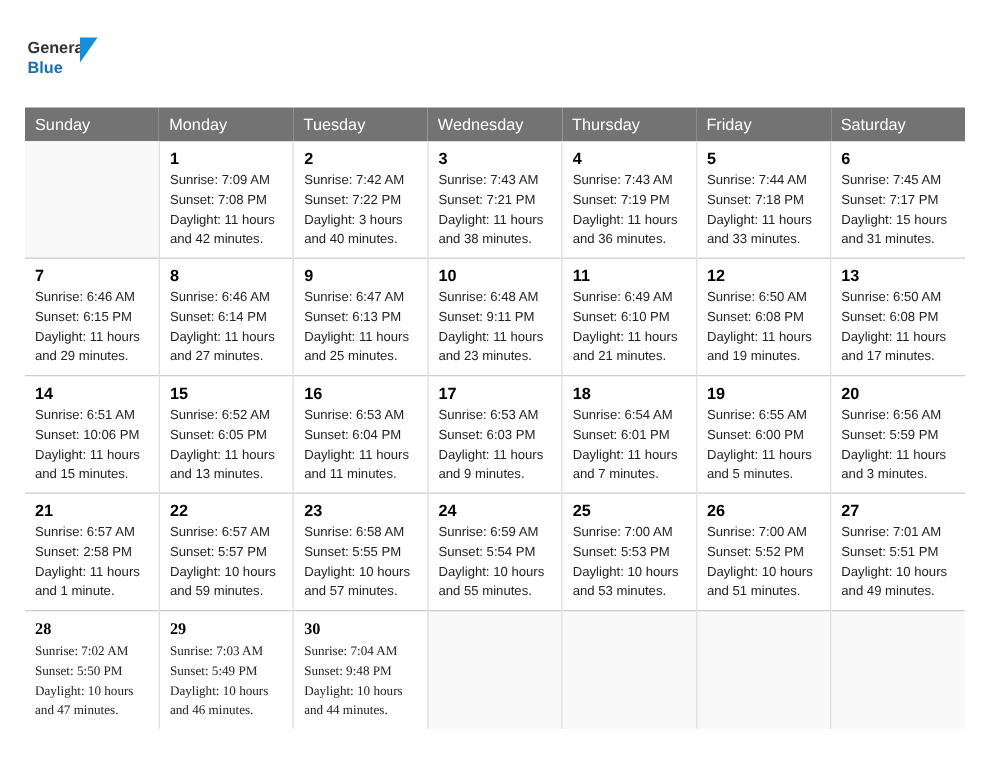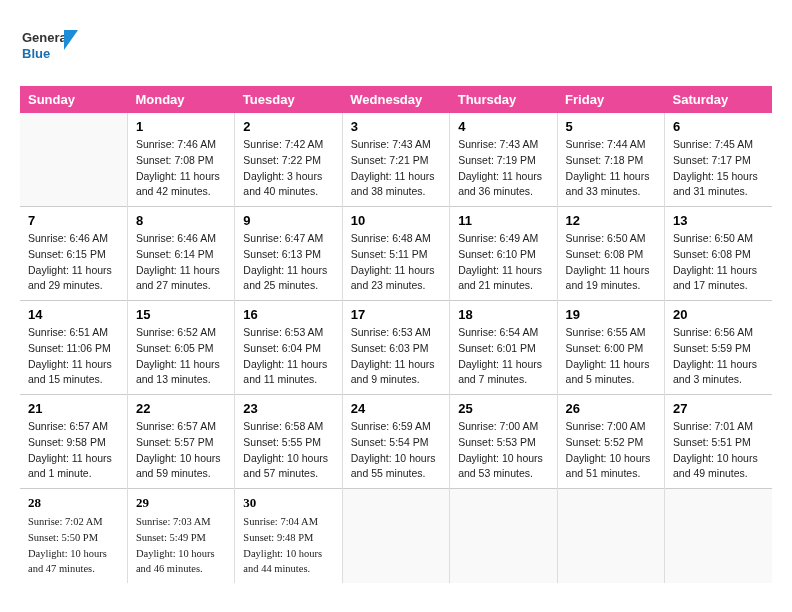--- a/index.html
+++ b/index.html
@@ -27,26 +27,26 @@
     .location {
       font-size: 16px;
       color: #555;
     }
     table {
       width: 100%;
       border-collapse: collapse;
       font-size: 11px;
     }
     thead tr th {
-      background-color: #ec4899;
+      background-color: #737373;
       color: #fff;
       text-align: left;
       padding: 6px 8px;
       font-size: 13px;
-      font-weight: bold;
+      font-weight: normal;
     }
     tbody tr {
       border-bottom: 1px solid #ccc;
     }
     tbody tr:last-child {
       border-bottom: none;
       font-family: Liberation Serif, serif;
     }
     td {
       vertical-align: top;
@@ -108,21 +108,21 @@
         <th>Friday</th>
         <th>Saturday</th>
       </tr>
   </thead>
   <tbody id="calendar-body">
   <tr>
         <td class="empty-cell"></td>
         <td>
         <span class="day-number">1</span>
         <div class="day-info">
-          <span>Sunrise: 7:46 AM</span><br>
+          <span>Sunrise: 7:09 AM</span><br>
           <span>Sunset: 7:08 PM</span><br>
           <span>Daylight: 11 hours and 42 minutes.</span>
         </div>
       </td>
         <td>
         <span class="day-number">2</span>
         <div class="day-info">
           <span>Sunrise: 7:42 AM</span><br>
           <span>Sunset: 7:22 PM</span><br>
           <span>Daylight: 3 hours and 40 minutes.</span>
@@ -183,21 +183,21 @@
         <div class="day-info">
           <span>Sunrise: 6:47 AM</span><br>
           <span>Sunset: 6:13 PM</span><br>
           <span>Daylight: 11 hours and 25 minutes.</span>
         </div>
       </td>
         <td>
         <span class="day-number">10</span>
         <div class="day-info">
           <span>Sunrise: 6:48 AM</span><br>
-          <span>Sunset: 5:11 PM</span><br>
+          <span>Sunset: 9:11 PM</span><br>
           <span>Daylight: 11 hours and 23 minutes.</span>
         </div>
       </td>
         <td>
         <span class="day-number">11</span>
         <div class="day-info">
           <span>Sunrise: 6:49 AM</span><br>
           <span>Sunset: 6:10 PM</span><br>
           <span>Daylight: 11 hours and 21 minutes.</span>
         </div>
@@ -217,21 +217,21 @@
           <span>Sunset: 6:08 PM</span><br>
           <span>Daylight: 11 hours and 17 minutes.</span>
         </div>
       </td>
       </tr>
       <tr>
         <td>
         <span class="day-number">14</span>
         <div class="day-info">
           <span>Sunrise: 6:51 AM</span><br>
-          <span>Sunset: 11:06 PM</span><br>
+          <span>Sunset: 10:06 PM</span><br>
           <span>Daylight: 11 hours and 15 minutes.</span>
         </div>
       </td>
         <td>
         <span class="day-number">15</span>
         <div class="day-info">
           <span>Sunrise: 6:52 AM</span><br>
           <span>Sunset: 6:05 PM</span><br>
           <span>Daylight: 11 hours and 13 minutes.</span>
         </div>
@@ -275,21 +275,21 @@
           <span>Sunset: 5:59 PM</span><br>
           <span>Daylight: 11 hours and 3 minutes.</span>
         </div>
       </td>
       </tr>
       <tr>
         <td>
         <span class="day-number">21</span>
         <div class="day-info">
           <span>Sunrise: 6:57 AM</span><br>
-          <span>Sunset: 9:58 PM</span><br>
+          <span>Sunset: 2:58 PM</span><br>
           <span>Daylight: 11 hours and 1 minute.</span>
         </div>
       </td>
         <td>
         <span class="day-number">22</span>
         <div class="day-info">
           <span>Sunrise: 6:57 AM</span><br>
           <span>Sunset: 5:57 PM</span><br>
           <span>Daylight: 10 hours and 59 minutes.</span>
         </div>

